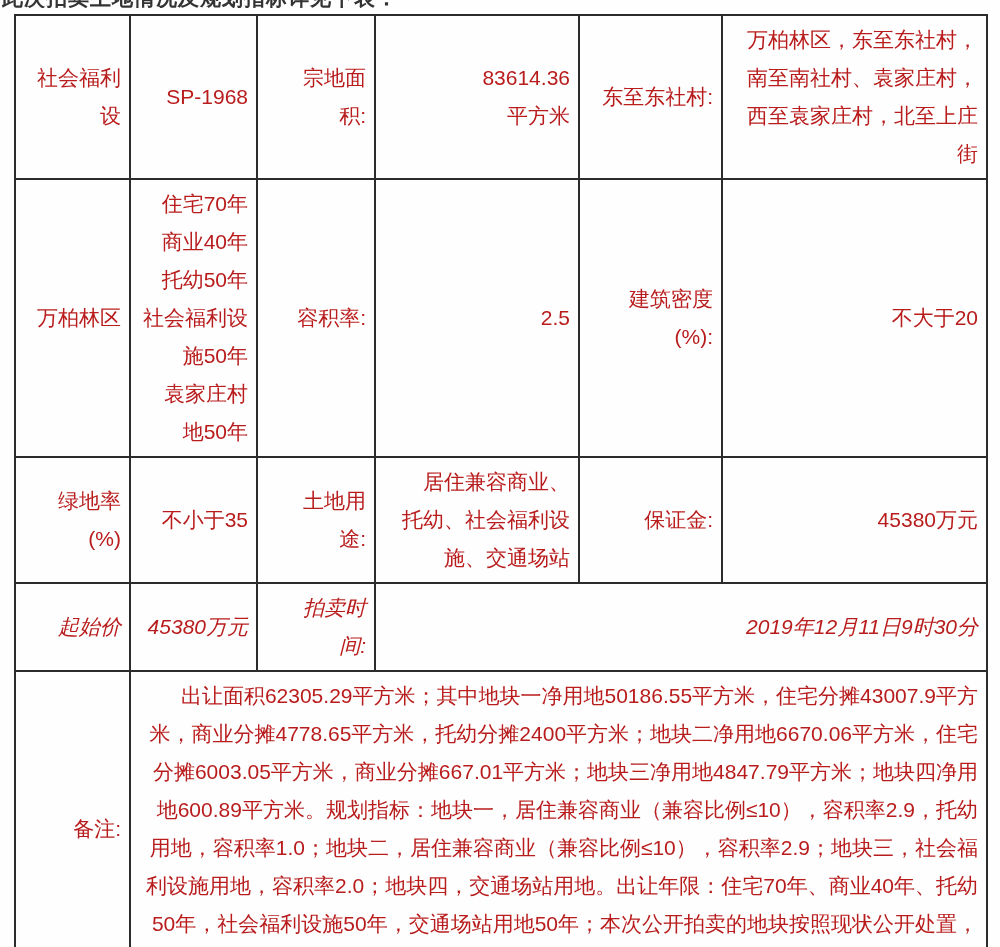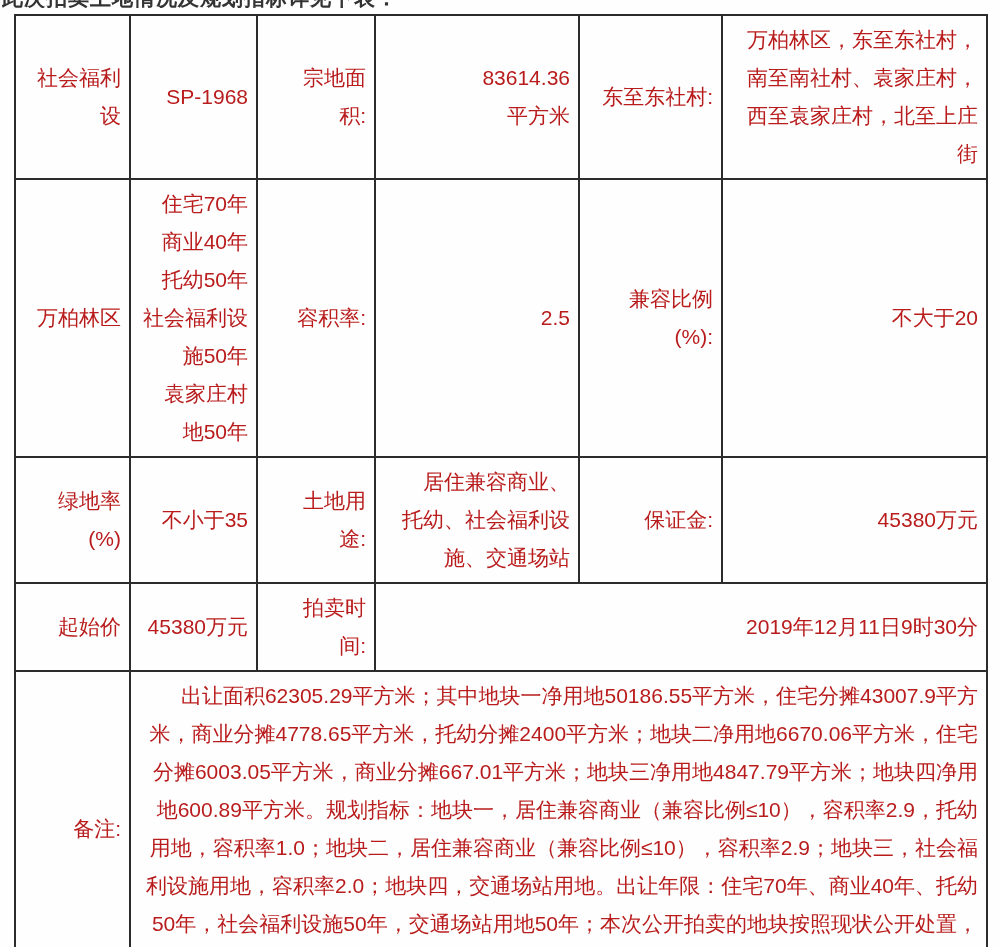--- a/index.html
+++ b/index.html
@@ -49,21 +49,21 @@
     font-size: 21px;
     line-height: 38px;
     color: #b91c1c;
     padding: 5px 8px;
     overflow: hidden;
   }
   .pre { white-space: pre-line; }
   tr.r1 { height: 154px; }
   tr.r2 { height: 263px; }
   tr.r3 { height: 117px; }
-  tr.r4 { height: 81px; }
+  tr.r4 { height: 81px; font-style: italic; }
   tr.r5 { height: 306px; }
   td.remarks-value {
     text-align: justify;
     text-justify: inter-ideograph;
     line-height: 39px;
     padding: 16px 15px 16px 16px;
     vertical-align: middle;
   }
 </style>
 </head>
@@ -104,21 +104,21 @@
       <td class="pre">万柏林区</td>
       <td class="pre">住宅70年
 商业40年
 托幼50年
 社会福利设
 施50年
 袁家庄村
 地50年</td>
       <td class="pre">容积率:</td>
       <td class="pre">2.5</td>
-      <td class="pre">兼容比例
+      <td class="pre">建筑密度
 (%):</td>
       <td class="pre">不大于20</td>
     </tr>
 
     <tr class="r3">
       <td class="pre">绿地率
 (%)</td>
       <td class="pre">不小于35</td>
       <td class="pre">土地用
 途:</td>

